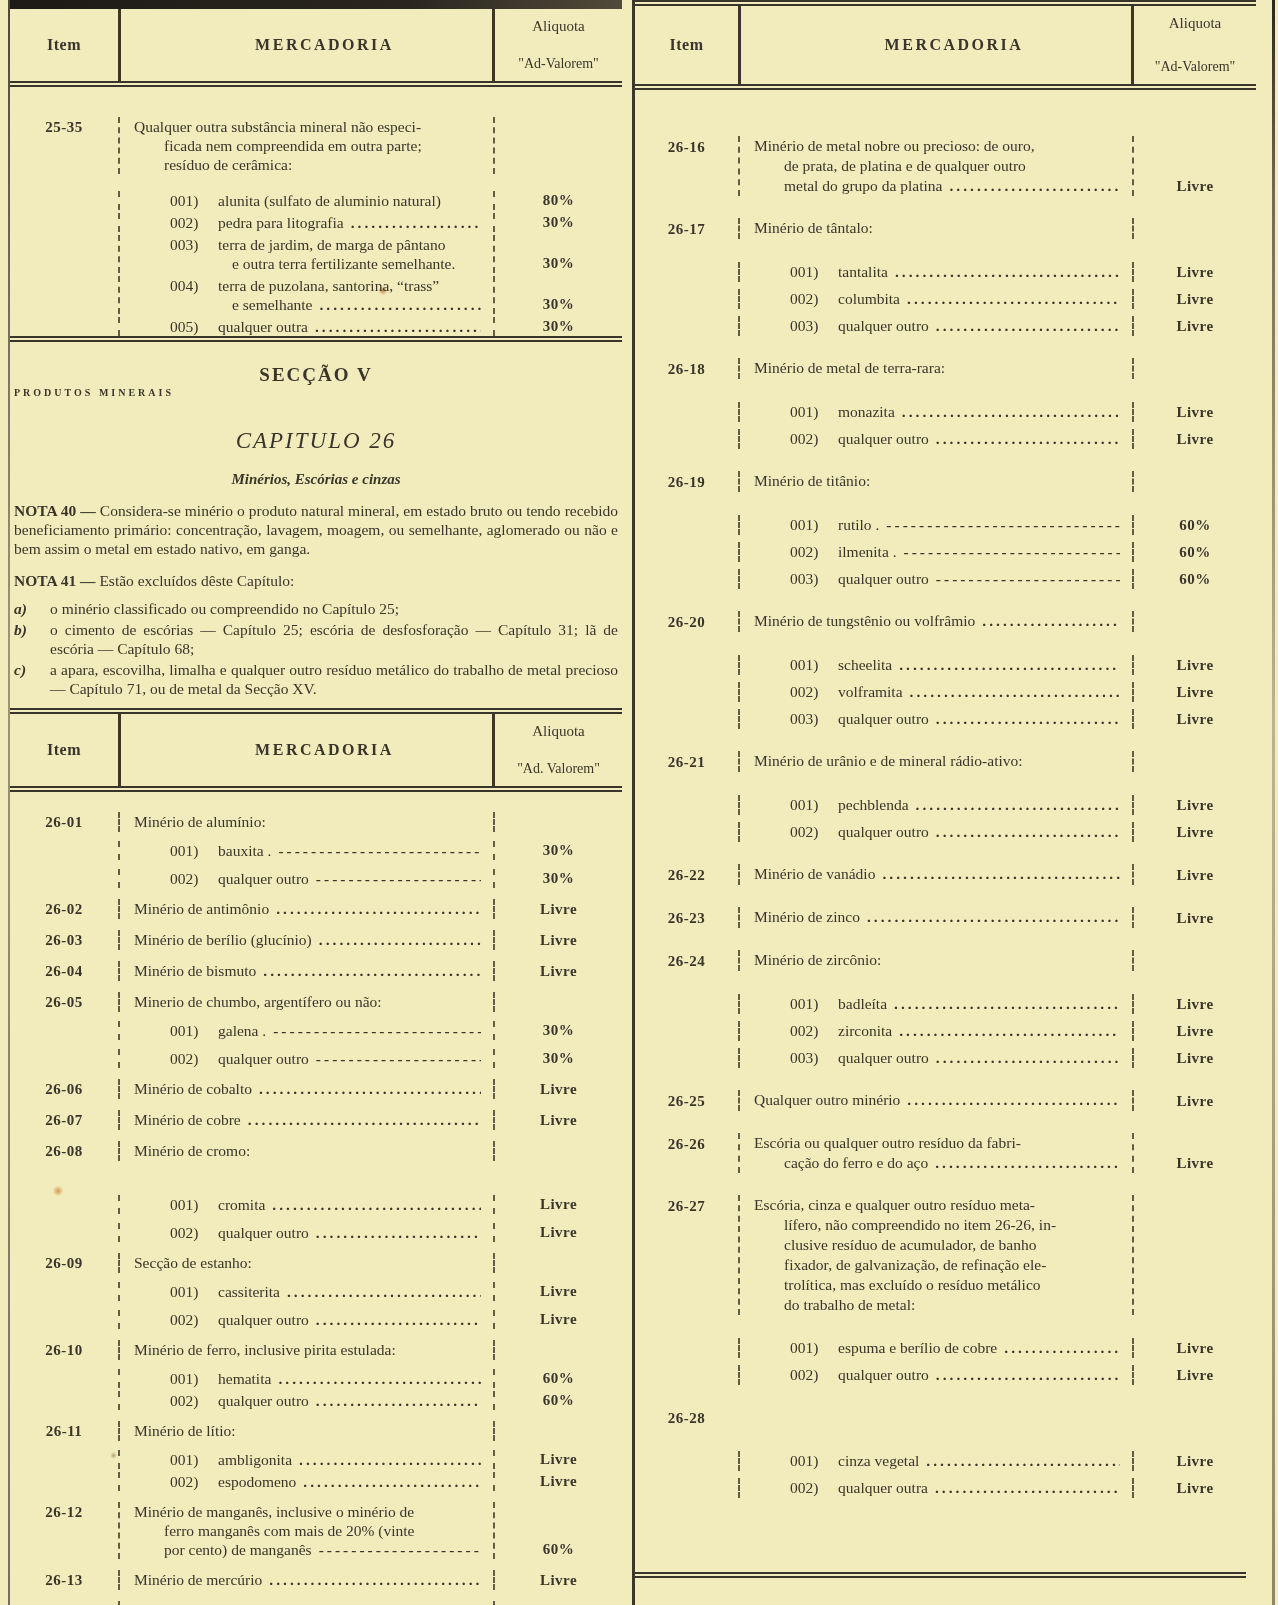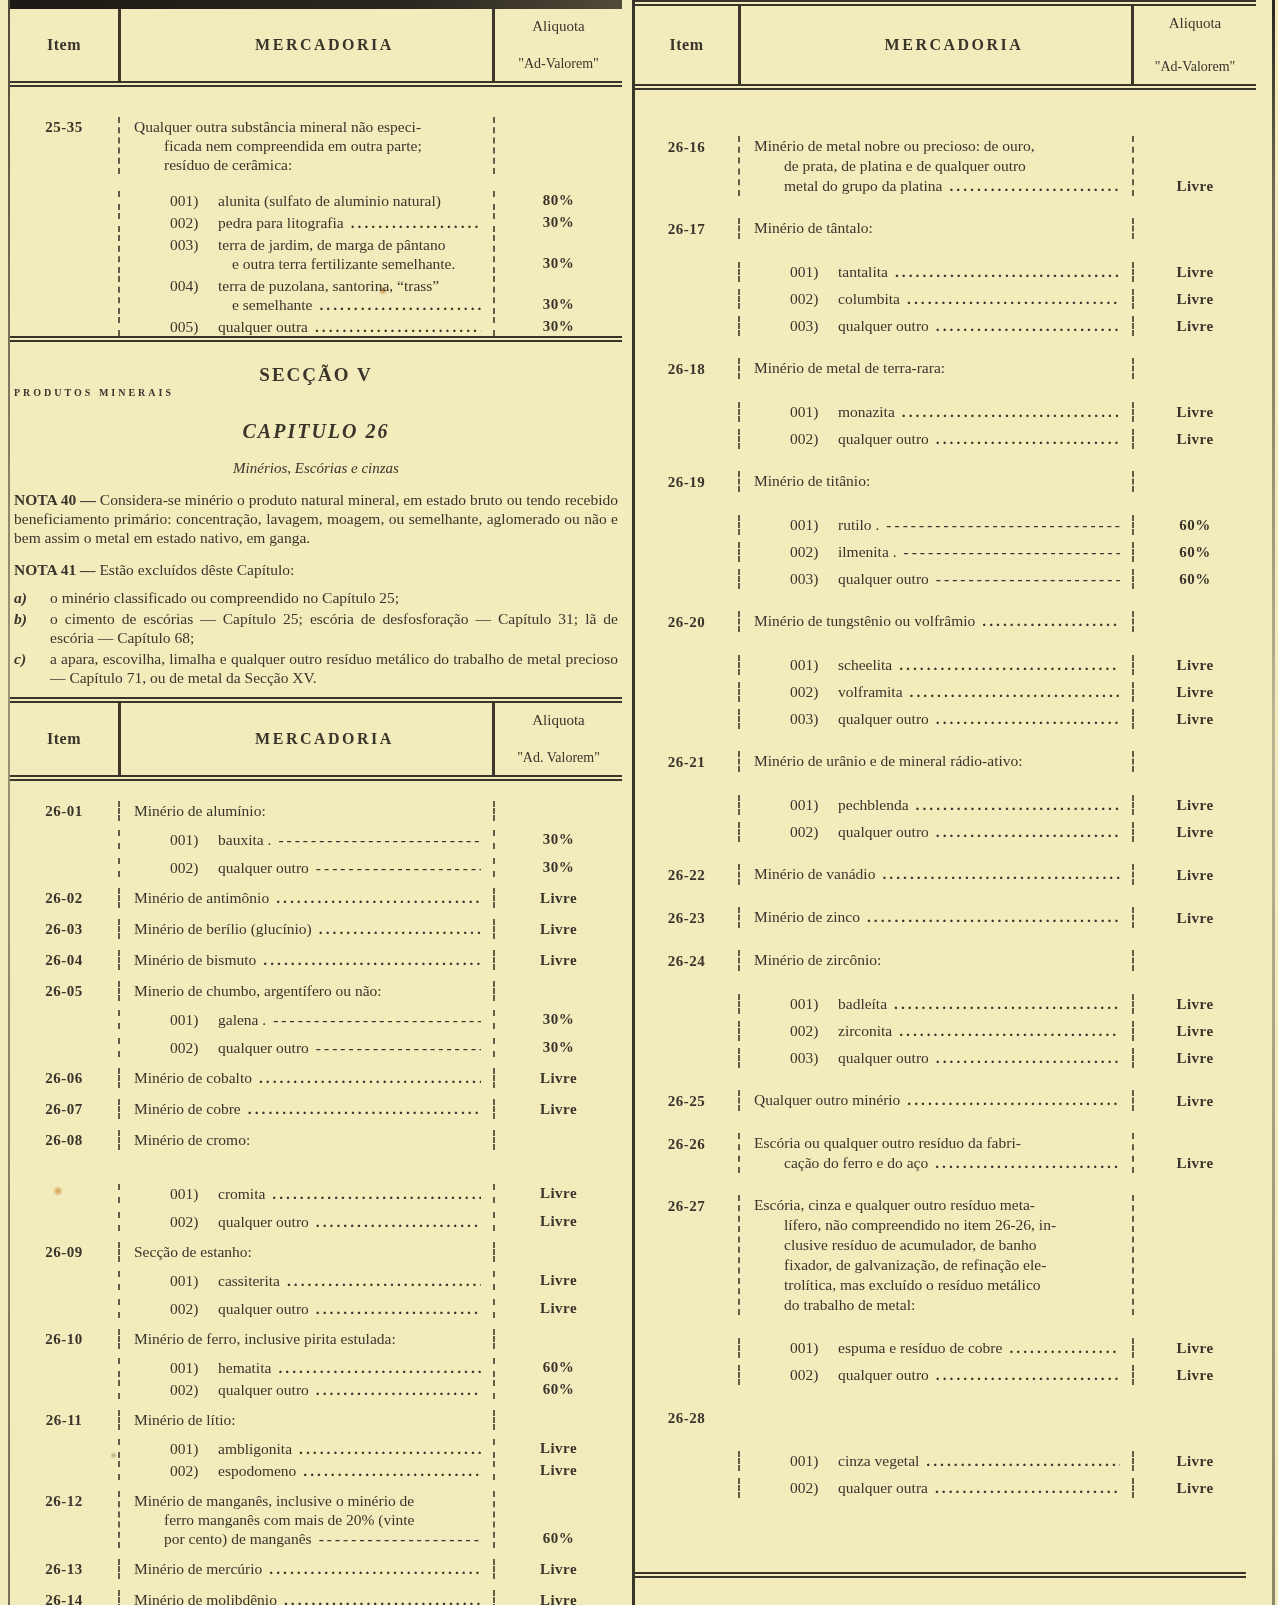--- a/index.html
+++ b/index.html
@@ -81,22 +81,22 @@
   .t-right .row.sub { margin-top:7px; }
   .t-right .row.main + .row.sub { margin-top:23px; }
   .t-right .row.sub.t { margin-top:7px; }
   .t-right .row.g { margin-top:40px; }
   .t-right .rule.bottom { position:absolute; top:1572px; left:-3px; right:10px; }
 
   
   .section { padding:14px 4px 10px 4px; }
   .sec-title { text-align:center; font-size:19px; font-weight:700; letter-spacing:2px; margin-top:8px; }
   .sec-sub   { text-align:left; font-size:10px; font-weight:700; letter-spacing:3px; margin-top:1px; }
-  .cap-title { text-align:center; font-size:20px; font-weight:700; font-style:italic; letter-spacing:2px; margin-top:22px; }
-  .cap-sub   { text-align:center; font-size:15px; font-weight:400; font-style:italic; margin-top:17px; }
+  .cap-title { text-align:center; font-size:23px; font-weight:400; font-style:italic; letter-spacing:2px; margin-top:30px; }
+  .cap-sub   { text-align:center; font-size:15px; font-weight:700; font-style:italic; margin-top:17px; }
   .nota { font-size:15.5px; line-height:19px; text-align:justify; margin-top:13px; }
   .nota b { font-weight:700; }
   .nota-list { margin-top:9px; }
   .nota-item { display:flex; font-size:15.5px; line-height:19px; margin-top:2px; }
   .nota-item .letter { flex:0 0 36px; font-weight:700; font-style:italic; }
   .nota-item .ntext { flex:1; text-align:justify; }
 
   
   .stain { position:absolute; border-radius:50%; pointer-events:none; }
   .stain.s1 { left:378px; top:286px; width:10px; height:9px;
@@ -950,21 +950,21 @@
             </div>
             <div class="c-rate"></div>
           </div>
           <div class="row sub g">
             <div class="c-item"></div>
             <div class="c-desc">
               <div class="sub-wrap">
                 <span class="code">001)</span>
                 <div class="sub-cont">
                   <div class="lead-line">
-                    <span class="lt">espuma e resíduo de cobre</span>
+                    <span class="lt">espuma e berílio de cobre</span>
                     <span class="leader">..........................................................................................</span>
                   </div>
                 </div>
               </div>
             </div>
             <div class="c-rate">Livre</div>
           </div>
           <div class="row sub">
             <div class="c-item"></div>
             <div class="c-desc">

